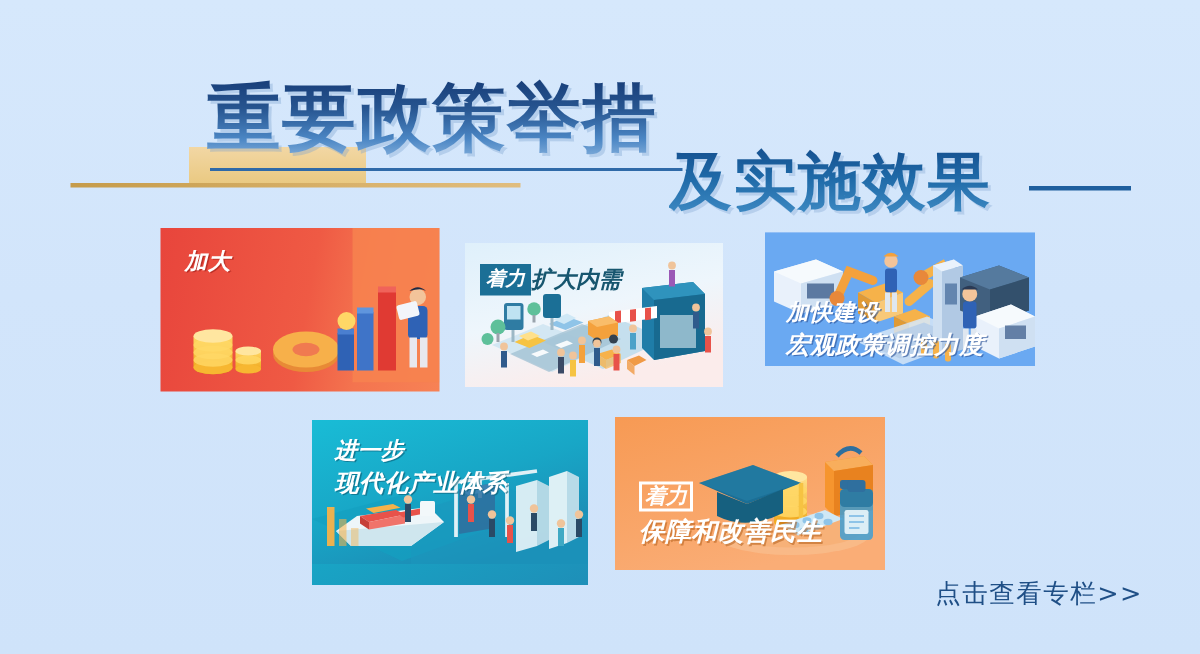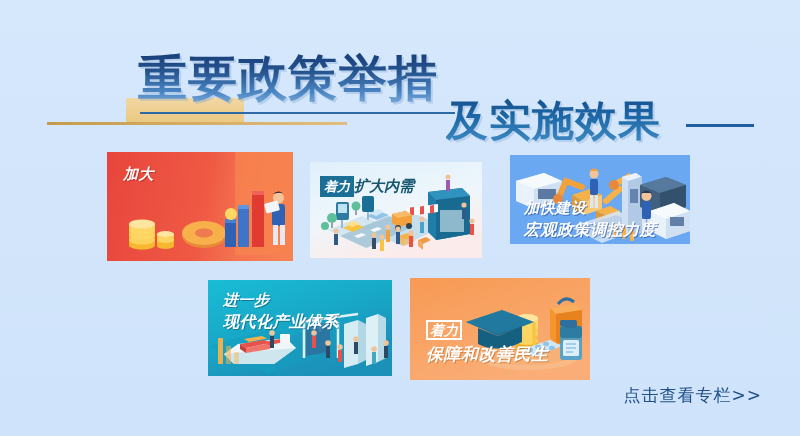--- a/index.html
+++ b/index.html
@@ -90,21 +90,21 @@
   
   #card3{left:510px;top:155px;width:180px;height:89px;
     background:linear-gradient(150deg,#5d9ff0 0%,#6aa9f2 45%,#7fb6f4 100%);}
   #card3 .cap{left:14px;top:44px;}
   #card3 .l1{display:block;color:#fff;font-size:15px;line-height:18px;
     text-shadow:1px 1px 0 rgba(40,80,150,.6);}
   #card3 .l2{display:block;color:#fff;font-size:16px;line-height:20px;margin-top:3px;
     text-shadow:1px 1px 0 rgba(40,80,150,.6);}
 
   
-  #card4{left:208px;top:280px;width:184px;height:96px;
+  #card4{left:208px;top:280px;width:184px;height:110px;
     background:linear-gradient(155deg,#17b4cf 0%,#18a6c6 45%,#1e8fb8 100%);}
   #card4 .cap{left:15px;top:11px;}
   #card4 .l1{display:block;color:#fff;font-size:15px;line-height:18px;
     text-shadow:1px 1px 0 rgba(10,90,115,.6);}
   #card4 .l2{display:block;color:#fff;font-size:16px;line-height:20px;margin-top:3px;
     text-shadow:1px 1px 0 rgba(10,90,115,.6);}
 
   
   #card5{left:410px;top:278px;width:180px;height:102px;
     background:linear-gradient(150deg,#f79a54 0%,#f7a063 50%,#f9ab72 100%);}

